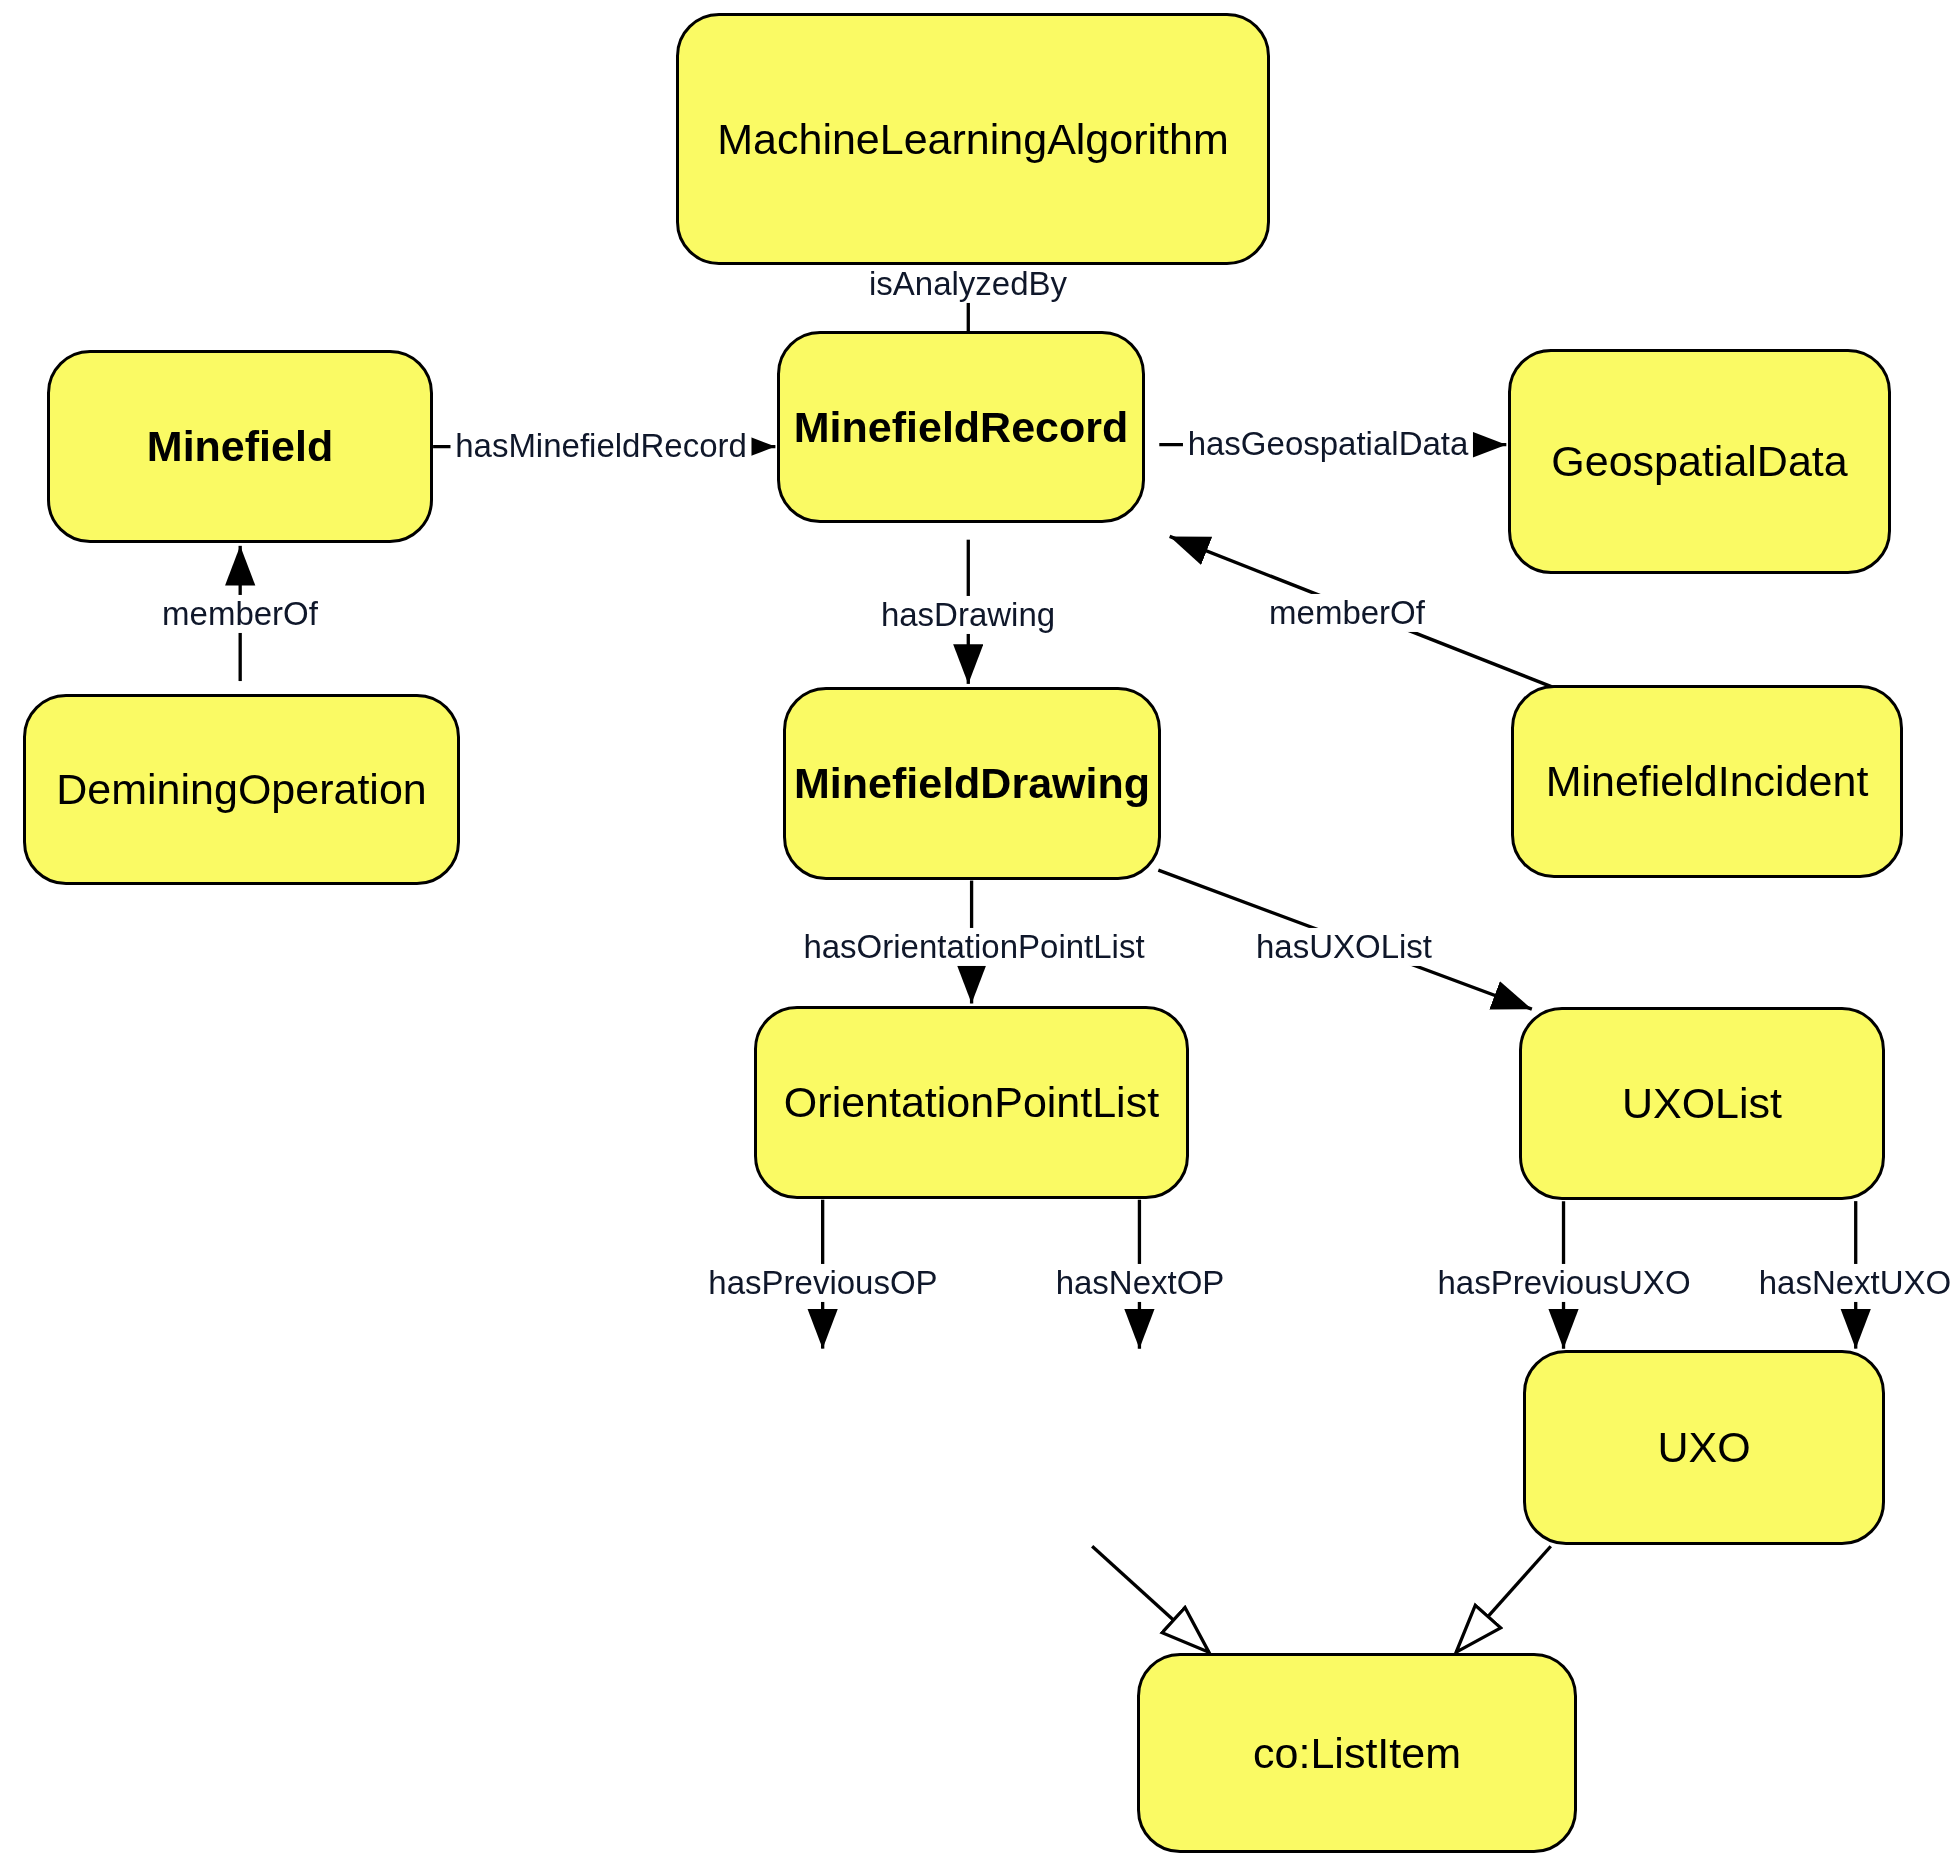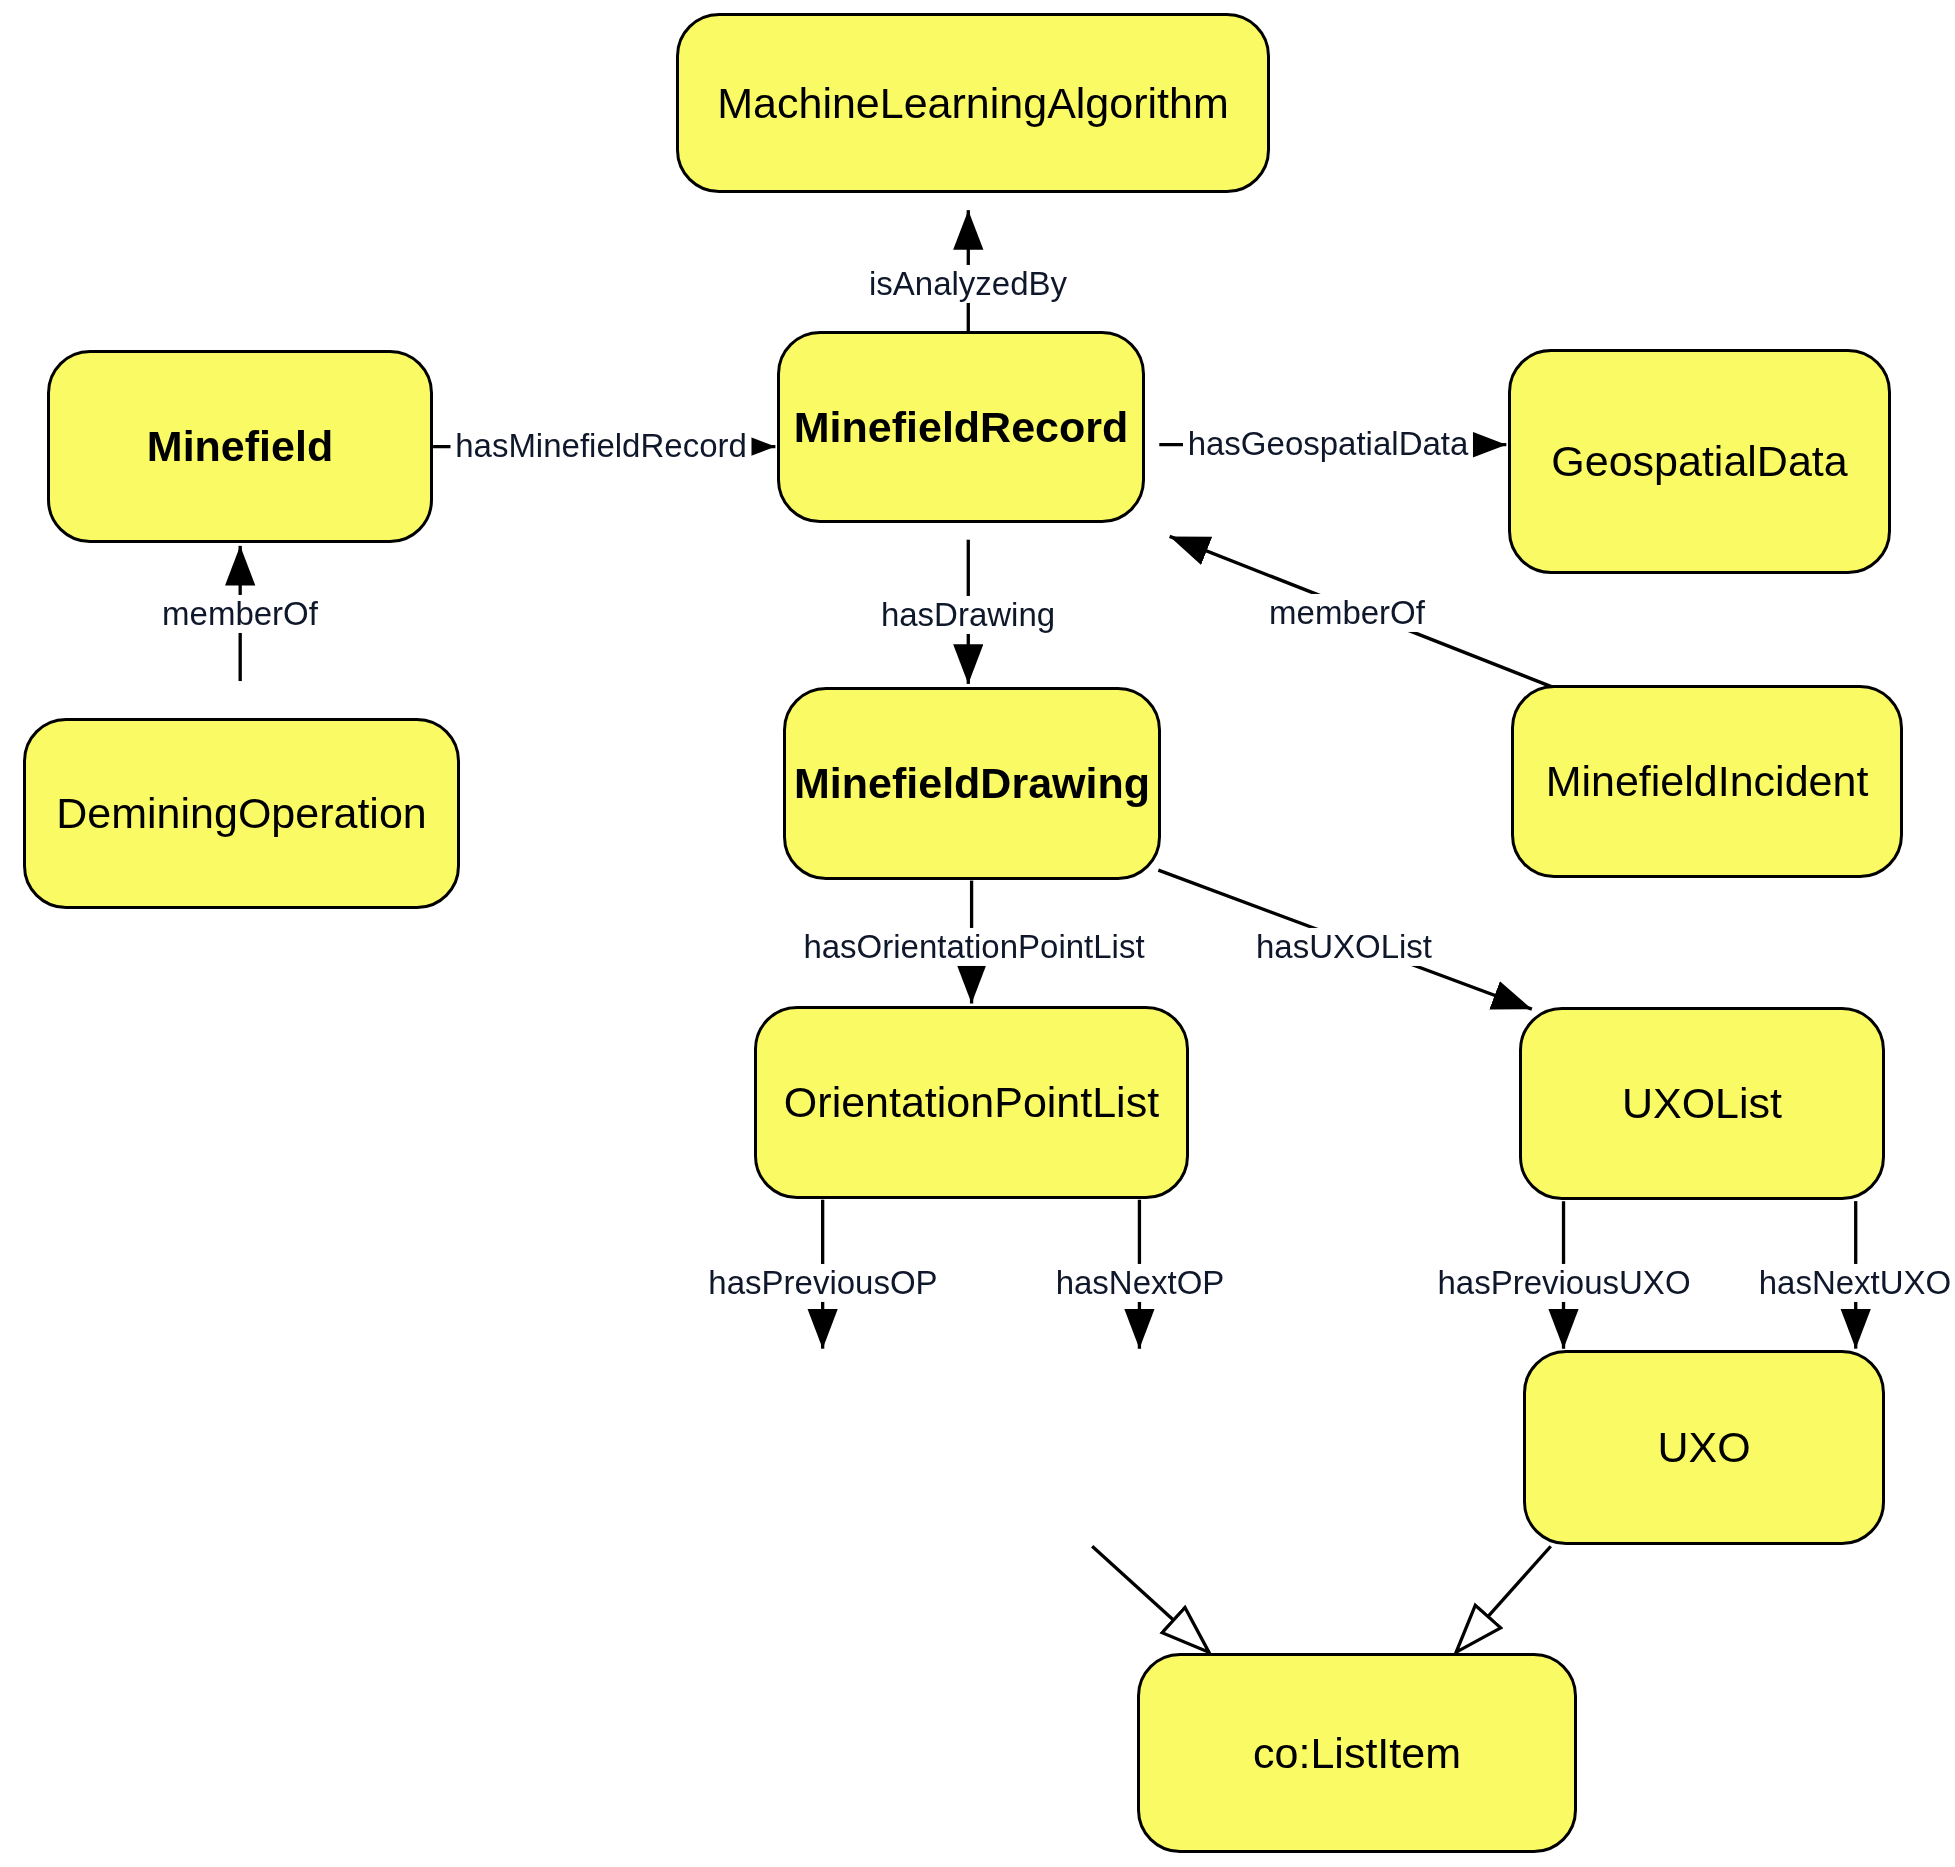--- a/index.html
+++ b/index.html
@@ -43,25 +43,25 @@
     z-index: 2;
     transform: translate(-50%, -50%);
     background: #ffffff;
     padding: 0.9px 4.7px;
     font-size: 33px;
     color: #0f172a;
     white-space: nowrap;
     line-height: 1.1;
   }
   
-  .n-mla               { left: 676px; top:   13.2px; width: 594px; height: 180px; }
+  .n-mla               { left: 676px; top:   13.2px; width: 594px; height: 252px; }
   .n-minefield         { left:  47px; top:  350px; width:  386px; height: 193px; }
   .n-minefieldrecord   { left: 777px; top:  331px; width:  368px; height: 192px; }
   .n-geospatialdata    { left: 1508px; top:  349px; width:  383px; height: 225px; }
-  .n-deminingoperation { left:   23px; top: 718px; width:  437px; height: 191px; }
+  .n-deminingoperation { left:   23px; top: 694px; width:  437px; height: 191px; }
   .n-minefielddrawing  { left: 783px; top: 687px; width:  378px; height: 193px; }
   .n-minefieldincident { left: 1511px; top: 685px; width:  392px; height: 193px; }
   .n-orientationpointlist { left: 754px; top: 1006px; width: 435px; height: 193px; }
   .n-uxolist           { left: 1519px; top: 1007px; width:  366px; height: 193px; }
   .n-orientationpoint  { left: 785px; top: 1351px; width:  388px; height: 194px; }
   .n-uxo               { left: 1523px; top: 1350px; width:  362px; height: 195px; }
   .n-colistitem        { left: 1137px; top: 1653px; width:  440px; height: 200px; }
   
   .l-isanalyzedby           { left: 968px; top:  284px; }
   .l-hasminefieldrecord     { left: 601px; top:  446px; }

